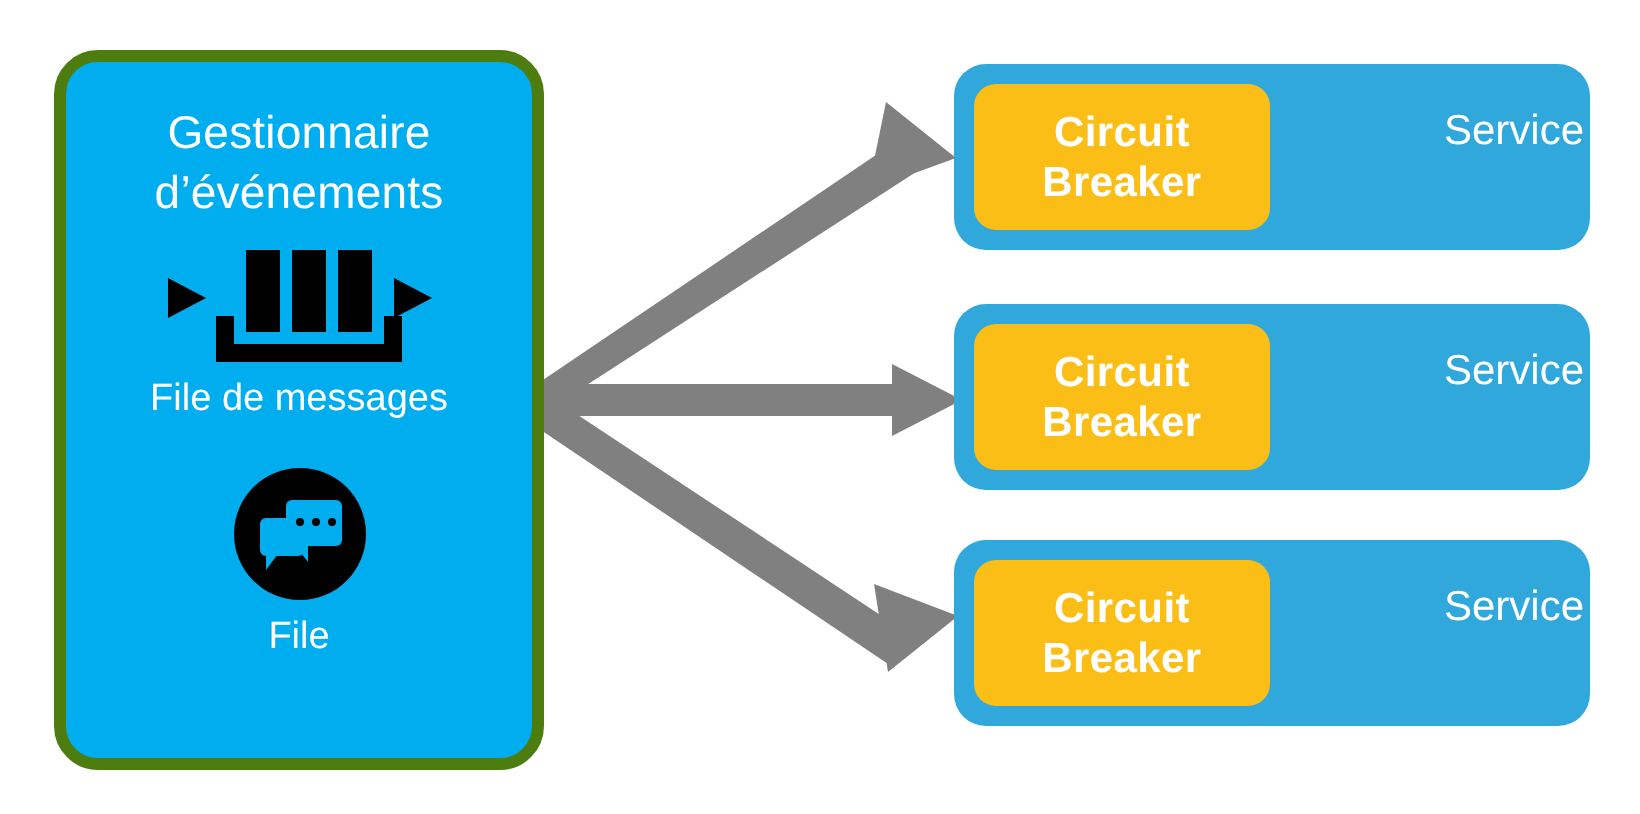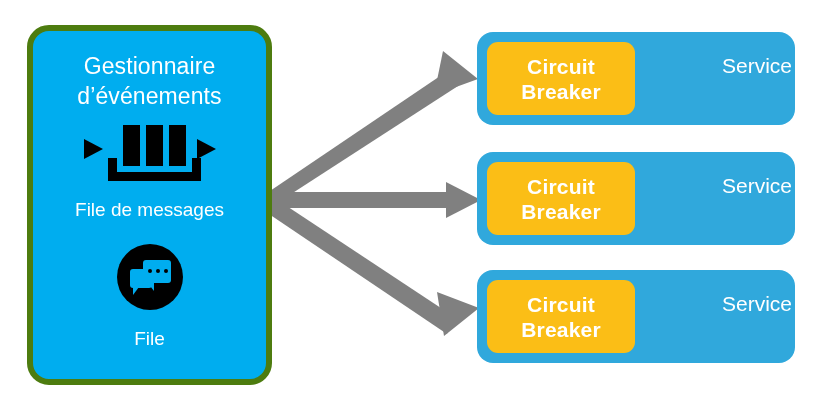--- a/index.html
+++ b/index.html
@@ -86,21 +86,21 @@
     width: 0;
     height: 0;
     border-top: 10px solid transparent;
     border-bottom: 10px solid transparent;
     border-left: 19px solid #000000;
   }
   .q-arrow.left  { left: 0px; }
   .q-arrow.right { left: 113px; }
 
   .em-label {
-    margin-top: 17px;
+    margin-top: 7px;
     color: #ffffff;
     font-size: 19px;
     line-height: 24px;
     font-weight: 400;
     text-align: center;
   }
 
   
   .topic-icon {
     position: relative;

